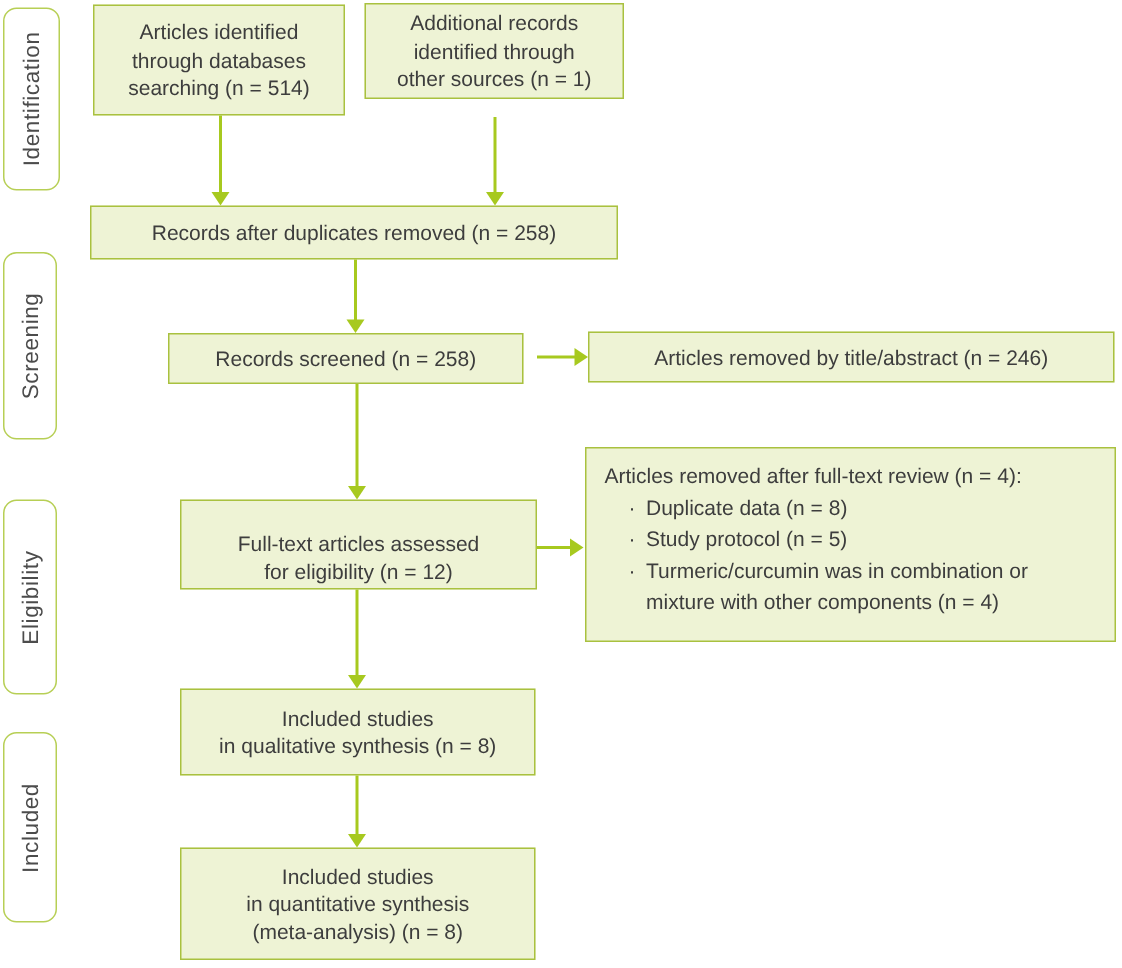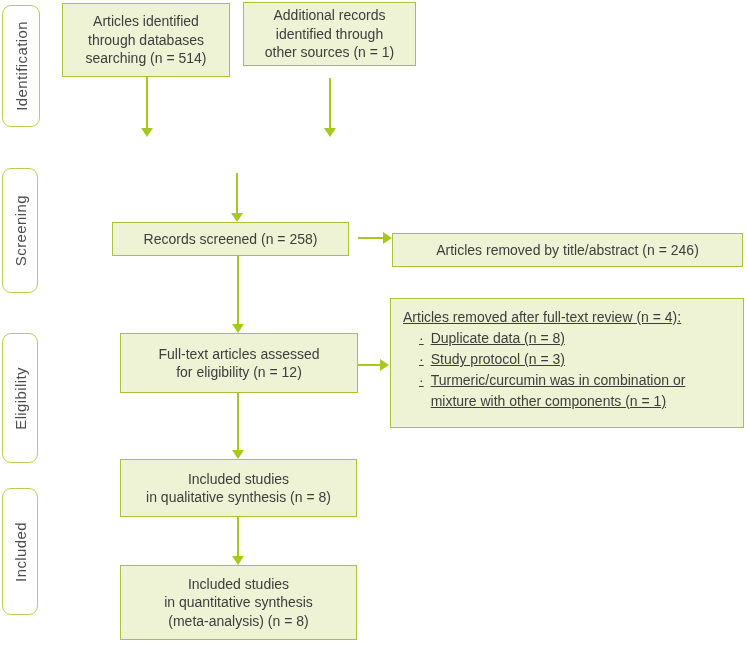--- a/index.html
+++ b/index.html
@@ -54,21 +54,21 @@
   .node-text {
     white-space: pre-line;
     text-align: center;
     padding: 2px 6px;
   }
   .node.detail {
     align-items: flex-start;
     justify-content: flex-start;
     line-height: 1.5;
   }
-  .detail-inner { padding: 8px 10px 8px 12px; width: 100%; text-decoration: underline; }
+  .detail-inner { padding: 8px 10px 8px 12px; width: 100%; }
   .detail-title { text-align: left; }
   .detail-list { margin: 0; padding: 0 0 0 16px; list-style: none; }
   .detail-list li { display: flex; }
   .detail-bullet { flex: 0 0 auto; margin-right: 7px; }
   .detail-item-text { flex: 1 1 auto; }
   .vline {
     position: absolute;
     width: 2px;
     background: var(--arrow);
   }
@@ -115,49 +115,52 @@
 through databases
 searching (n = 514)</div>
   </div>
 
   <div class="node" style="left:243px; top:2px; width:173px; height:64px;">
     <div class="node-text">Additional records
 identified through
 other sources (n = 1)</div>
   </div>
 
+  <div class="node" style="left:60px; top:137px; width:352px; height:36px;">
+    <div class="node-text">Records after duplicates removed (n = 258)</div>
+  </div>
 
   <div class="node" style="left:112px; top:222px; width:237px; height:34px;">
     <div class="node-text">Records screened (n = 258)</div>
   </div>
 
-  <div class="node" style="left:392px; top:221px; width:351px; height:34px;margin-top:12px;">
+  <div class="node" style="left:392px; top:221px; width:351px; height:34px;">
     <div class="node-text">Articles removed by title/abstract (n = 246)</div>
   </div>
 
-  <div class="node" style="left:120px; top:333px; width:238px; height:60px;">
+  <div class="node" style="left:120px; top:333px; width:238px; height:60px;align-items:flex-end;">
     <div class="node-text">Full-text articles assessed
 for eligibility (n = 12)</div>
   </div>
 
   <div class="node detail" style="left:390px; top:298px; width:354px; height:130px;">
     <div class="detail-inner">
       <div class="detail-title">Articles removed after full-text review (n = 4):</div>
       <ul class="detail-list">
         <li>
           <span class="detail-bullet">·</span>
           <span class="detail-item-text">Duplicate data (n = 8)</span>
         </li>
         <li>
           <span class="detail-bullet">·</span>
-          <span class="detail-item-text">Study protocol (n = 3)</span>
+          <span class="detail-item-text">Study protocol (n = 5)</span>
         </li>
         <li>
           <span class="detail-bullet">·</span>
-          <span class="detail-item-text">Turmeric/curcumin was in combination or mixture with other components (n = 1)</span>
+          <span class="detail-item-text">Turmeric/curcumin was in combination or mixture with other components (n = 4)</span>
         </li>
       </ul>
     </div>
   </div>
 
   <div class="node" style="left:120px; top:459px; width:237px; height:58px;">
     <div class="node-text">Included studies
 in qualitative synthesis (n = 8)</div>
   </div>
 

